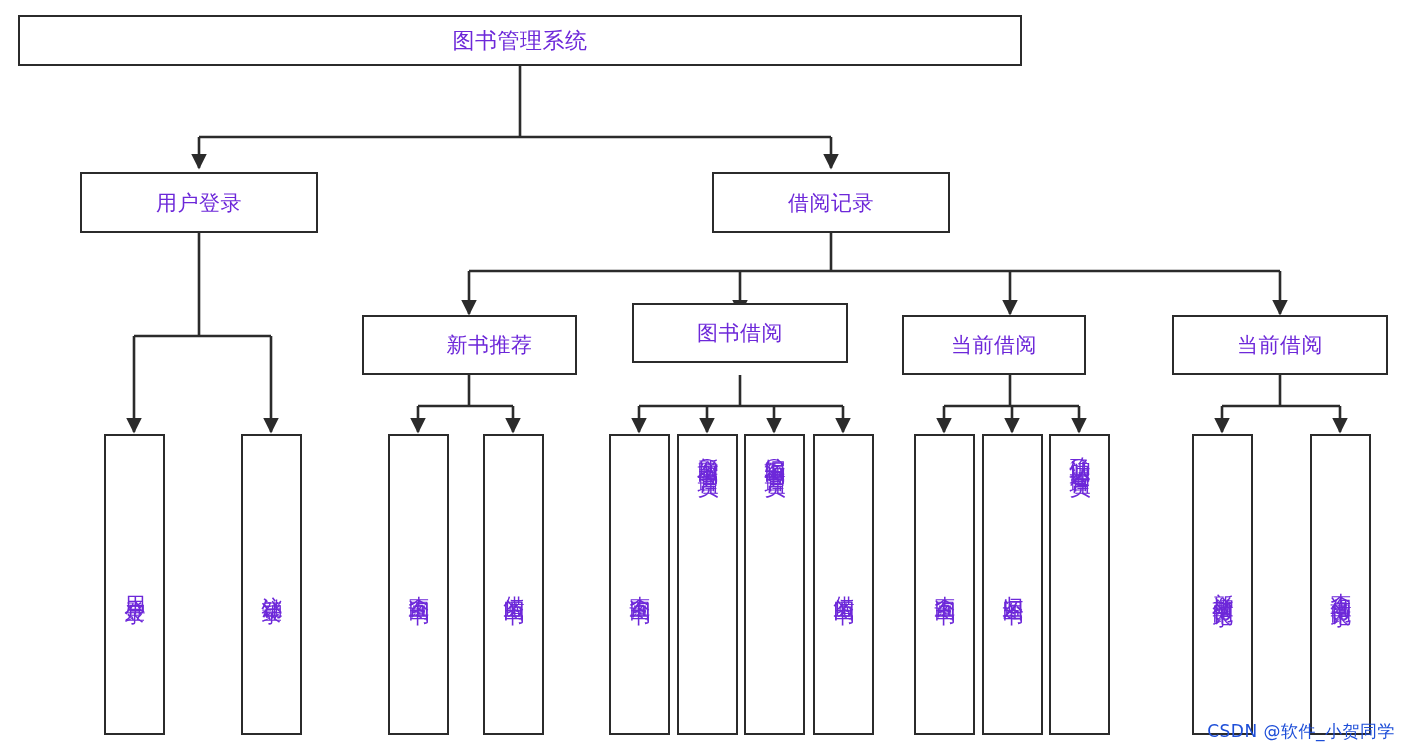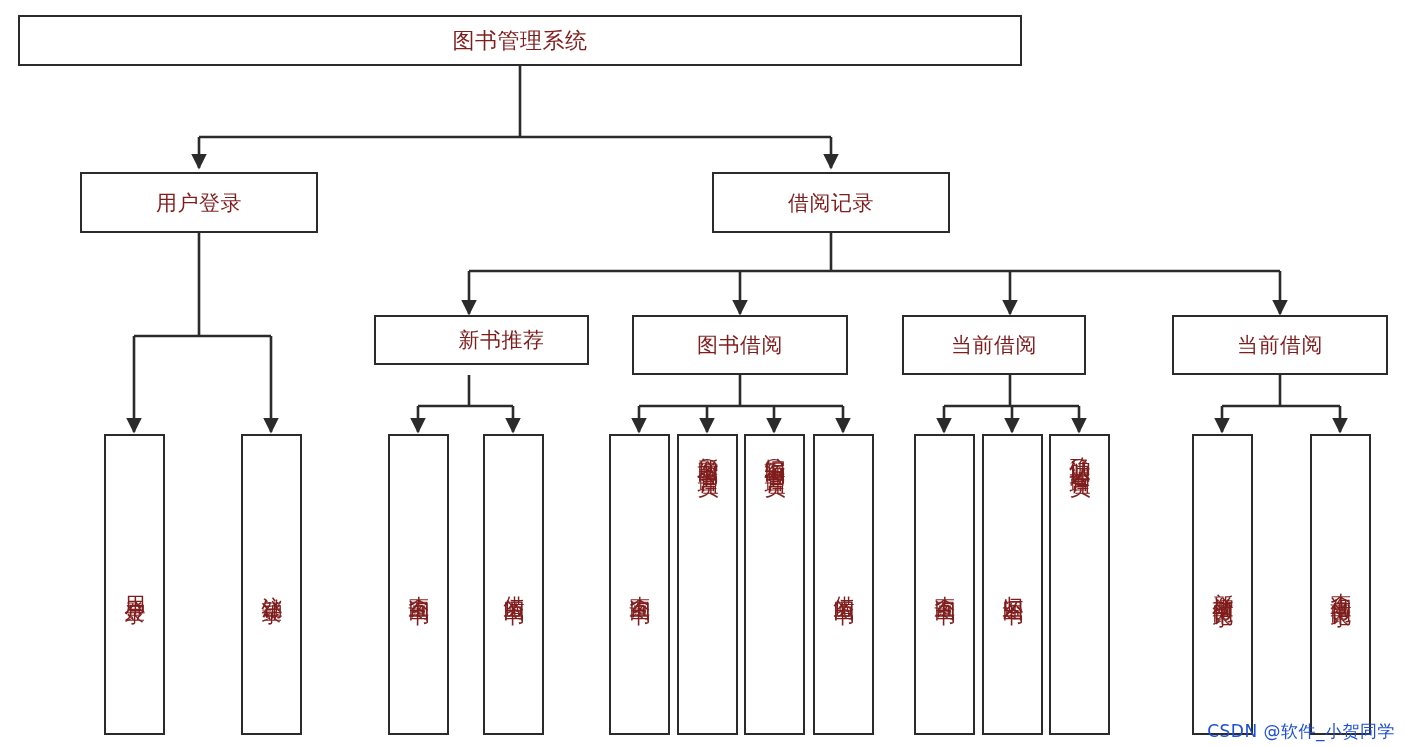--- a/index.html
+++ b/index.html
@@ -32,21 +32,21 @@
     box-sizing: border-box;
     background: #ffffff;
     border: 2px solid #2b2b2b;
     display: flex;
     align-items: center;
     justify-content: center;
     z-index: 2;
   }
   .node-label {
     display: block;
-    color: #7f1d1d;
+    color: #6d28d9;
     letter-spacing: 0.5px;
     white-space: nowrap;
     text-align: right;
   }
   
   .node.root .node-label { font-size: 22px; }
   
   .node.branch .node-label { font-size: 21px; }
   
   .node.leaf {
@@ -134,24 +134,24 @@
     <span class="node-label">图书管理系统</span>
   </div>
 
   <div class="node branch" style="left:80px; top:172px; width:238px; height:61px;">
     <span class="node-label">用户登录</span>
   </div>
   <div class="node branch" style="left:712px; top:172px; width:238px; height:61px;">
     <span class="node-label">借阅记录</span>
   </div>
 
-  <div class="node branch" style="left:374px; top:315px; width:215px; height:50px;padding-left:40px;">
+  <div class="node branch" style="left:362px; top:315px; width:215px; height:60px;padding-left:40px;">
     <span class="node-label">新书推荐</span>
   </div>
-  <div class="node branch" style="left:632px; top:315px; width:216px; height:60px;">
+  <div class="node branch" style="left:632px; top:303px; width:216px; height:60px;">
     <span class="node-label">图书借阅</span>
   </div>
   <div class="node branch" style="left:902px; top:315px; width:184px; height:60px;">
     <span class="node-label">当前借阅</span>
   </div>
   <div class="node branch" style="left:1172px; top:315px; width:216px; height:60px;">
     <span class="node-label">当前借阅</span>
   </div>
 
   <div class="node leaf centered" style="left:104px; top:434px; width:61px; height:301px;">

